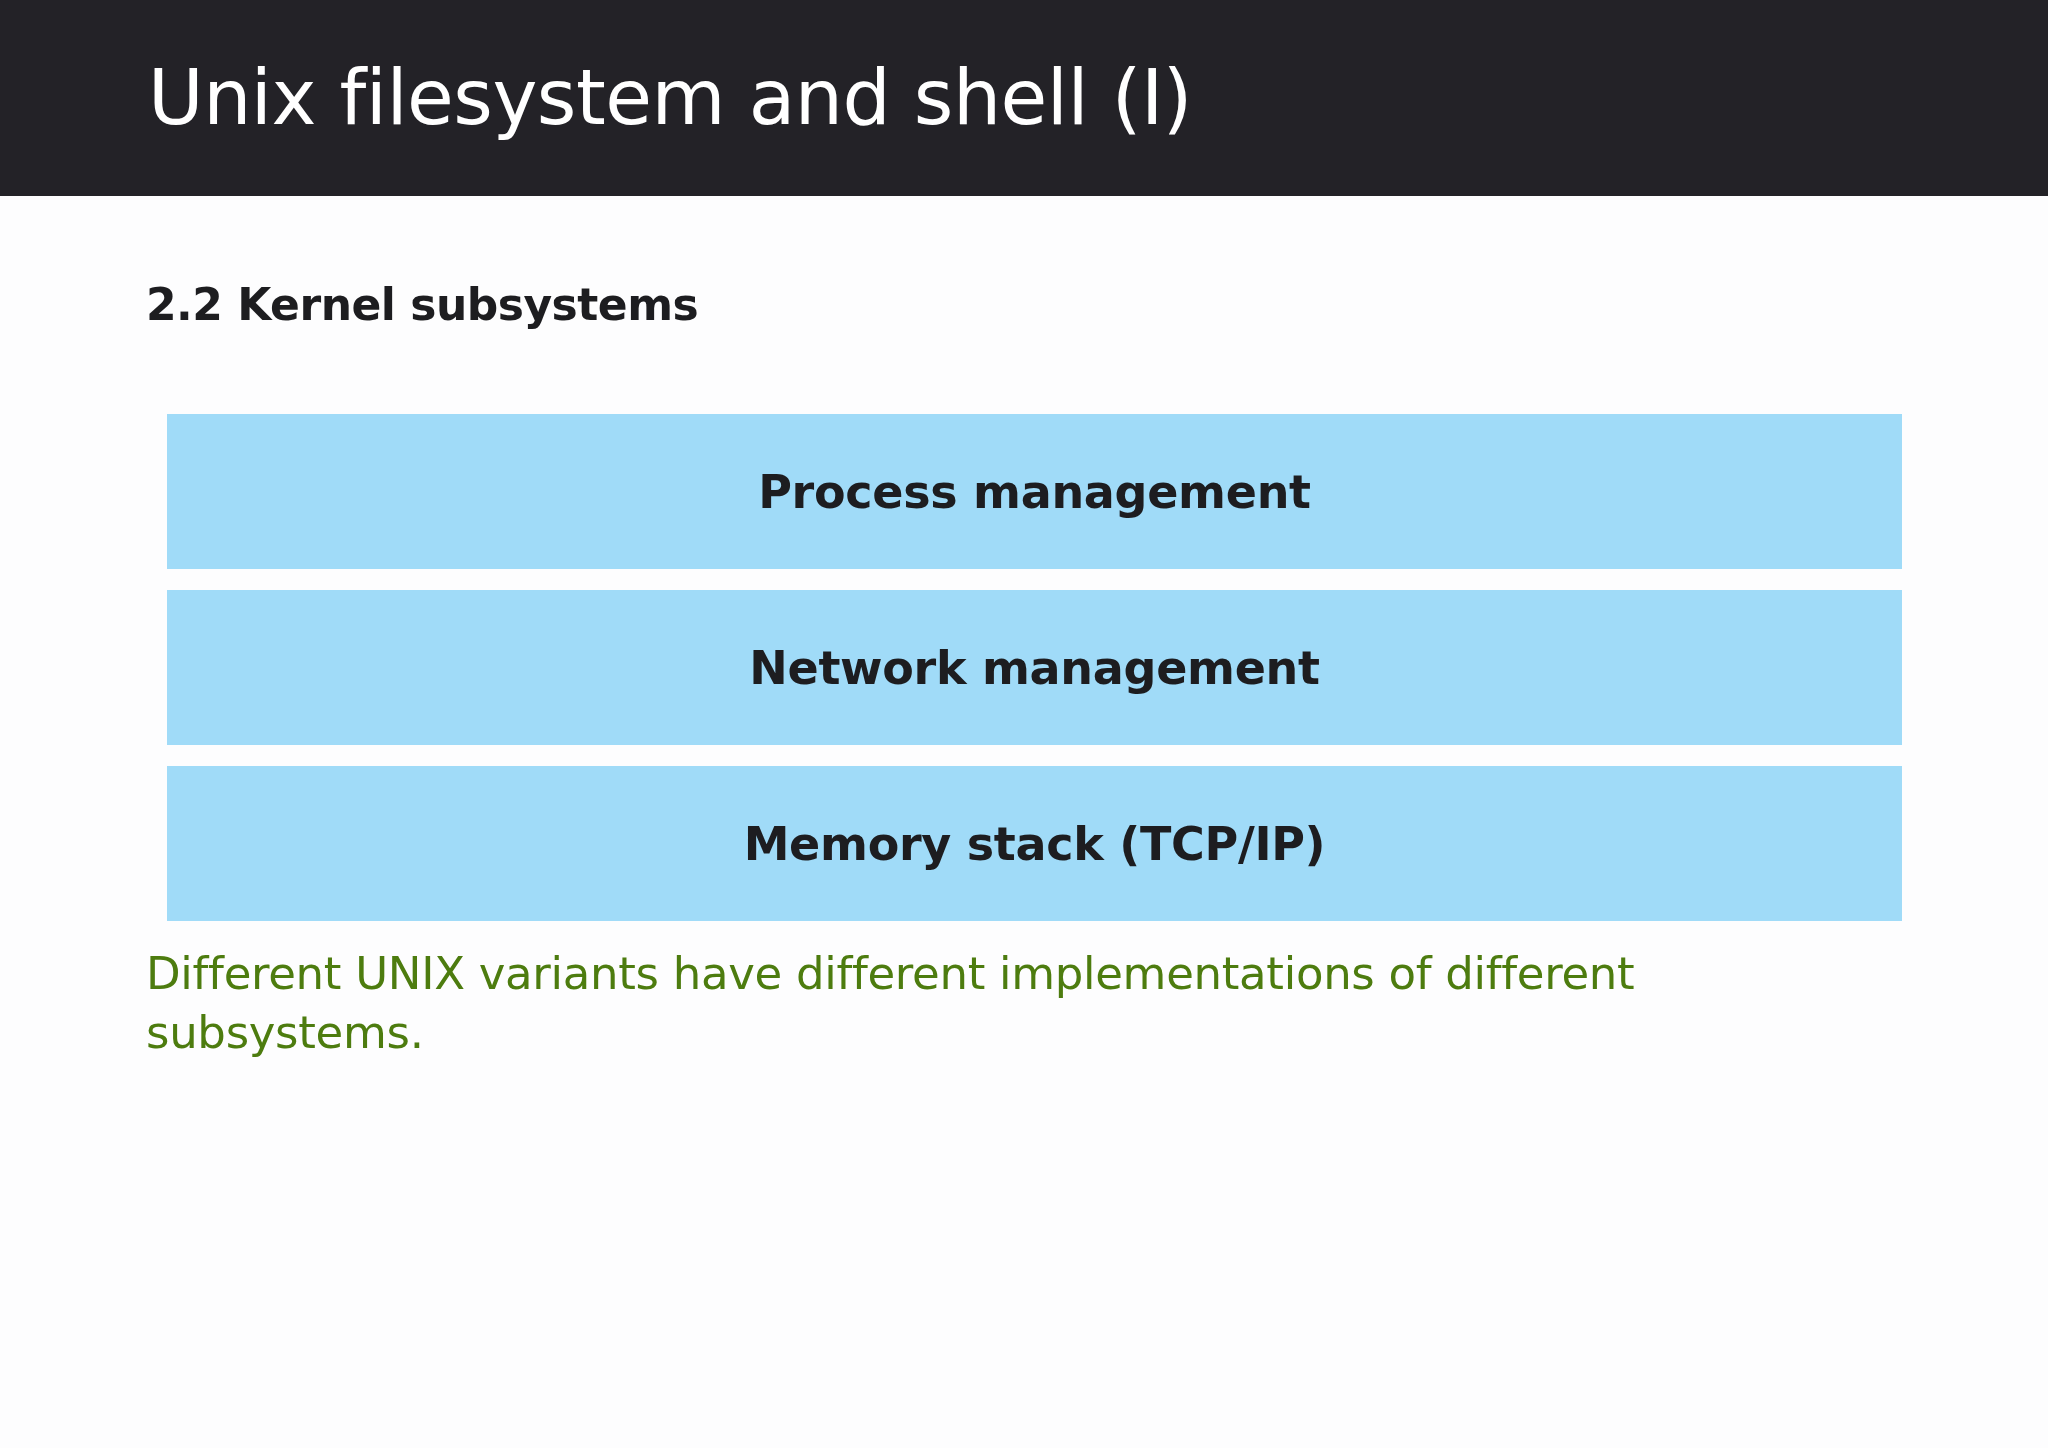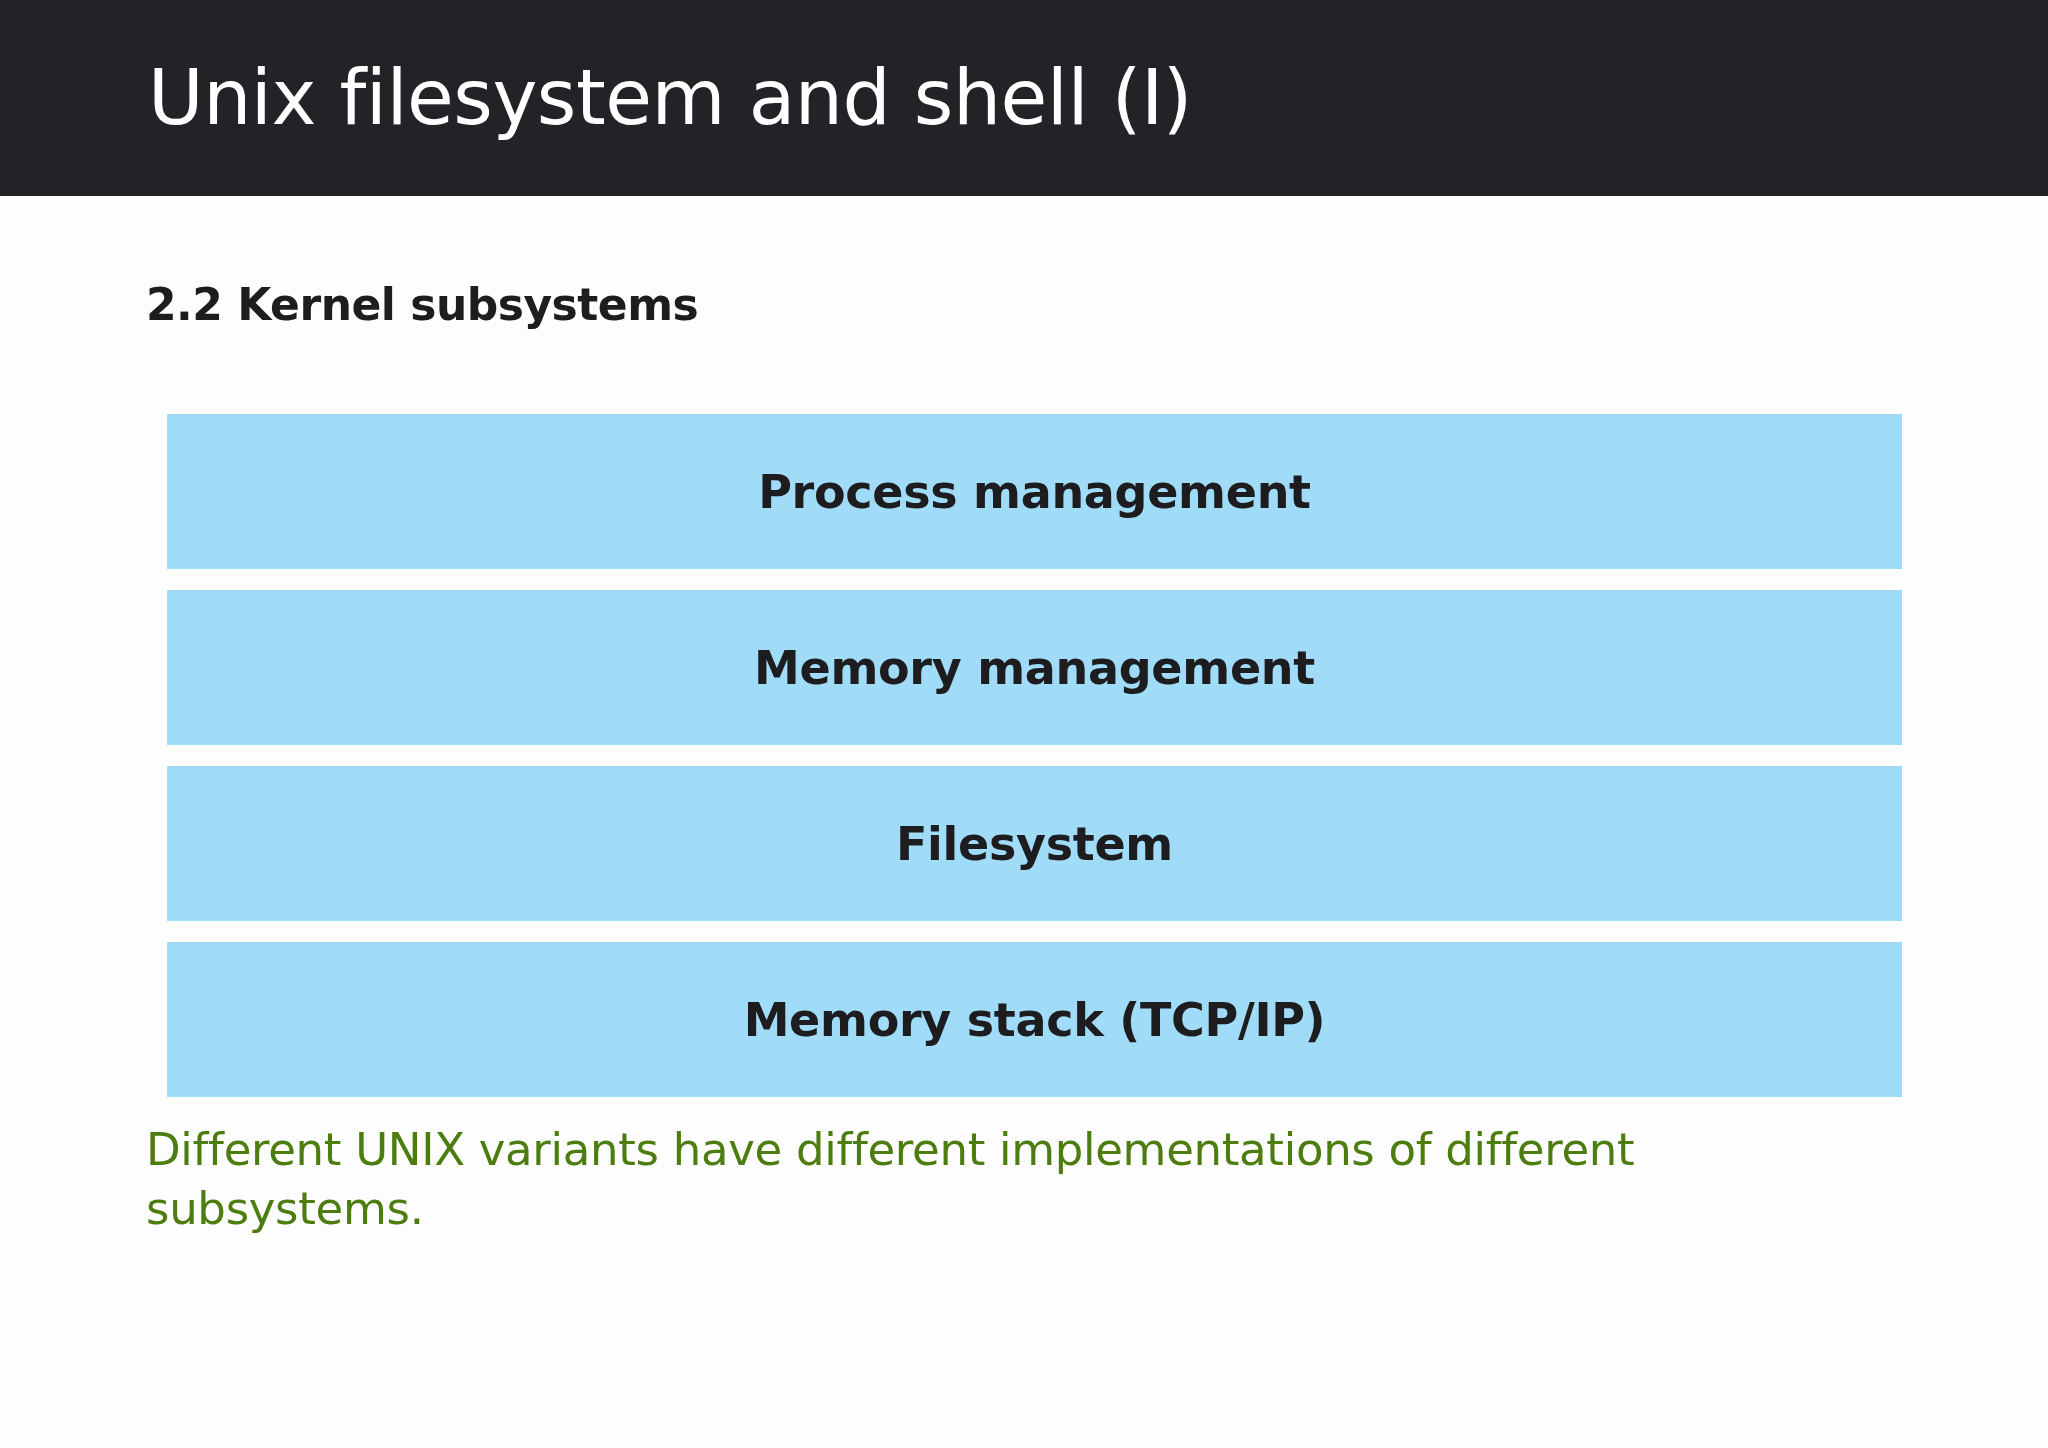--- a/index.html
+++ b/index.html
@@ -114,26 +114,23 @@
 
     <h2 class="section-heading">2.2 Kernel subsystems</h2>
 
     <div class="subsystem-stack">
 
       <div class="subsystem-box">
         <span class="subsystem-label">Process management</span>
       </div>
 
       <div class="subsystem-box">
-        <span class="subsystem-label">Memory management</span>
+        <span class="subsystem-label">Network management</span>
       </div>
 
-      <div class="subsystem-box">
-        <span class="subsystem-label">Filesystem</span>
-      </div>
 
       <div class="subsystem-box">
         <span class="subsystem-label">Memory stack (TCP/IP)</span>
       </div>
 
     </div>
 
     <p class="caption">Different UNIX variants have different implementations of different subsystems.</p>
 
   </div>

